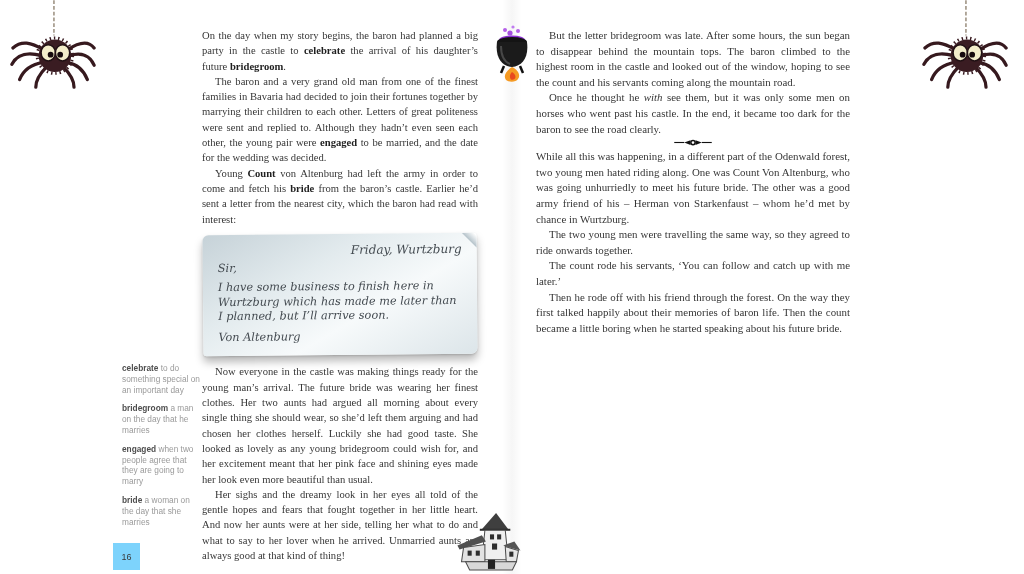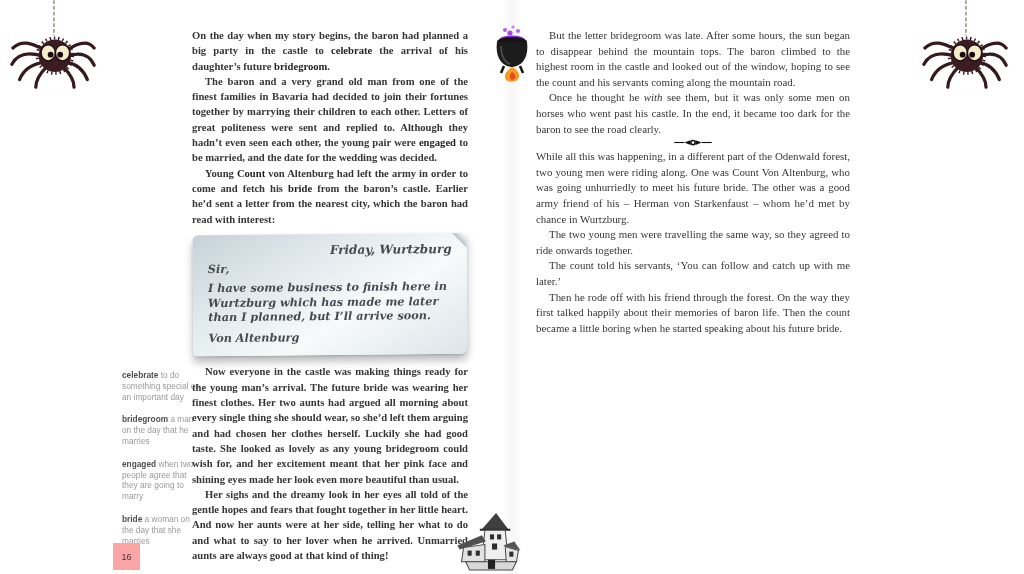--- a/index.html
+++ b/index.html
@@ -5,21 +5,21 @@
   html,body { margin:0; padding:0; background:#ffffff; }
   .stage {
     position:relative; width:1024px; height:574px; background:#ffffff;
     overflow:hidden; font-family:"Liberation Serif", serif;
   }
   .spine {
     position:absolute; left:502px; top:0; width:20px; height:574px;
     background:linear-gradient(90deg, rgba(0,0,0,0) 0%, rgba(0,0,0,0.035) 50%, rgba(0,0,0,0) 100%);
   }
   .column { position:absolute; color:#363636; }
-  .col-left  { left:192px; top:28px; width:276px; font-size:10.6px; line-height:15.3px;font-weight:bold; }
+  .col-left  { left:202px; top:28px; width:276px; font-size:10.6px; line-height:15.3px; }
   .col-right { left:536px; top:28px; width:314px; font-size:10.9px; line-height:15.6px; }
   .para { margin:0; text-align:justify; }
   .para.indent { text-indent:13px; }
   .para b { color:#1f1f1f; }
 
   .letter {
     position:relative; margin:7px 1px 10px 1px; padding:9px 15px 10px 15px;
     background:linear-gradient(150deg,#c6d2d8 0%,#e3ebee 35%,#f7fafb 62%,#dce5e9 100%);
     border-radius:6px 3px 6px 3px;
     box-shadow:0 6px 8px rgba(0,0,0,0.28), 0 1px 2px rgba(0,0,0,0.15);
@@ -36,25 +36,25 @@
   .letter .dateline   { text-align:right; font-size:12px; margin:0 0 3px 0; }
   .letter .salutation { margin:0 0 5px 0; }
   .letter .body       { margin:0 0 6px 0; }
   .letter .signature  { margin:0; }
 
   .glossary {
     position:absolute; left:122px; top:358px; width:78px;
     font-family:"Liberation Sans", sans-serif; font-size:8.3px; line-height:10.8px;
     color:#9a9a9a; text-align:left;
   }
-  .gloss-entry { margin:12px 0 8px 0; }
+  .gloss-entry { margin:5px 0 8px 0; }
   .gloss-term { font-weight:bold; color:#4e4e4e; }
 
   .page-number {
-    position:absolute; width:27px; height:27px; background:#fca5a5; color:#3a3a3a;
+    position:absolute; width:27px; height:27px; background:#7dd3fc; color:#3a3a3a;
     font-family:"Liberation Sans", sans-serif; font-size:9px;
     display:flex; align-items:center; justify-content:center;
   }
   .pn-left  { left:113px; top:543px; }
   .pn-right { left:888px; top:575px;margin-left:40px; }
 
   .divider-row { text-align:center; margin:1px 0 2px 0; line-height:0; }
 
   .deco { position:absolute; display:block; line-height:0; }
   .deco-spider-left  { left:10px;  top:0; }
@@ -162,23 +162,23 @@
     <div class="divider-row">
       <svg width="40" height="9" viewBox="0 0 64 12" xmlns="http://www.w3.org/2000/svg">
         <line x1="2" y1="6" x2="18" y2="6" stroke="#111111" stroke-width="1.8"></line>
         <polygon points="18,6 28,2.2 28,9.8" fill="#111111"></polygon>
         <circle cx="32" cy="6" r="3.4" fill="none" stroke="#111111" stroke-width="2.4"></circle>
         <polygon points="46,6 36,2.2 36,9.8" fill="#111111"></polygon>
         <line x1="46" y1="6" x2="62" y2="6" stroke="#111111" stroke-width="1.8"></line>
       </svg>
     </div>
     <div id="right-bottom">
-        <p class="para">While all this was happening, in a different part of the Odenwald forest, two young men were riding along. One was Count Von Altenburg, who was going unhurriedly to meet his future bride. The other was a good army friend of his – Herman von Starkenfaust – whom he’d met by chance in Wurtzburg.</p>
+        <p class="para">While all this was happening, in a different part of the Odenwald forest, two young men hated riding along. One was Count Von Altenburg, who was going unhurriedly to meet his future bride. The other was a good army friend of his – Herman von Starkenfaust – whom he’d met by chance in Wurtzburg.</p>
         <p class="para indent">The two young men were travelling the same way, so they agreed to ride onwards together.</p>
-        <p class="para indent">The count told his servants, ‘You can follow and catch up with me later.’</p>
+        <p class="para indent">The count rode his servants, ‘You can follow and catch up with me later.’</p>
         <p class="para indent">Then he rode off with his friend through the forest. On the way they first talked happily about their memories of baron life. Then the count became a little boring when he started speaking about his future bride.</p>
       </div>
   </div>
 
   <div class="page-number pn-left">16</div>
   <div class="page-number pn-right">17</div>
 
   <span class="deco deco-house">
     <svg width="72" height="61" viewBox="0 0 70 60" xmlns="http://www.w3.org/2000/svg">
       <polygon points="26,16 52,16 40,0" fill="#3f3f3f"></polygon>

